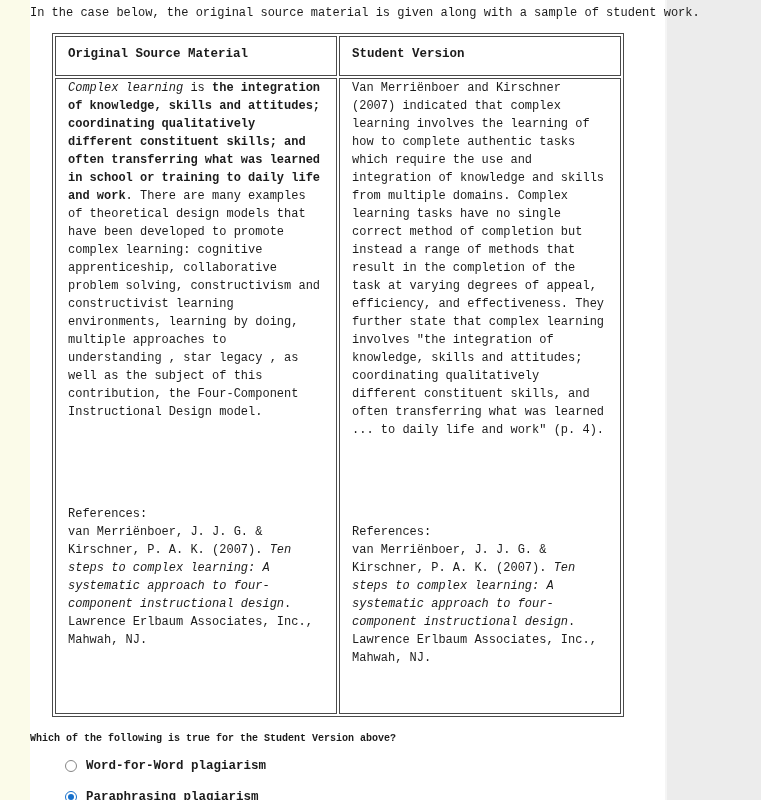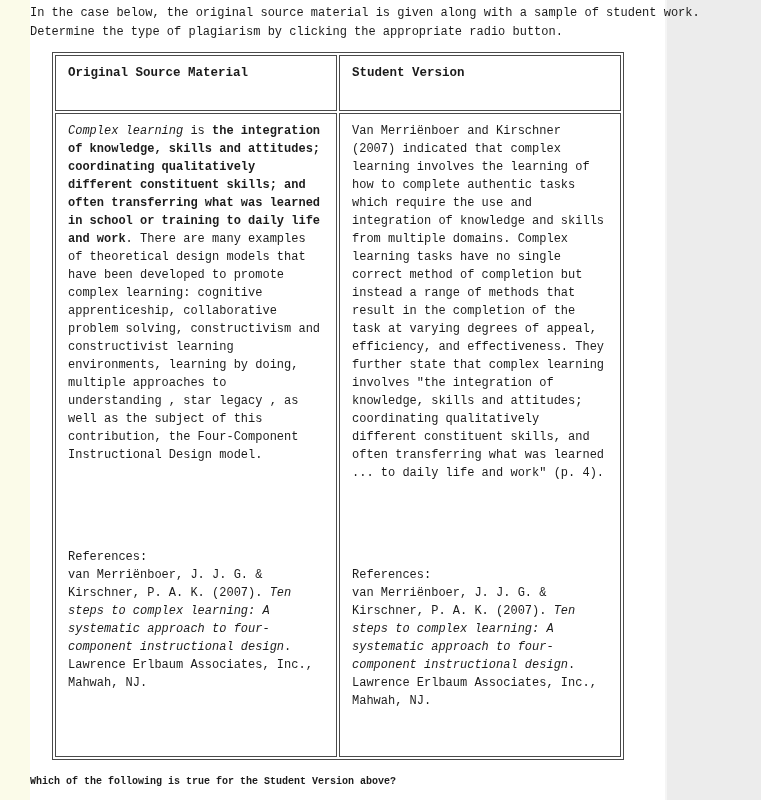--- a/index.html
+++ b/index.html
@@ -41,23 +41,23 @@
   th, td {
     border: 1px solid #4a4a4a;
     vertical-align: top;
     text-align: left;
     font-size: 12px;
     line-height: 18px;
   }
   th {
     font-size: 12.5px;
     font-weight: bold;
-    padding: 8px 12px 28px 12px;
+    padding: 8px 12px 12px 12px;
   }
-  td { padding: 8px 12px 46px 12px; }
+  td { padding: 0 12px 46px 12px; }
   td.col-left  { width: 272px; }
   td.col-right { width: 286px; }
 
   .refs { margin-top: 84px; }
   .it { font-style: italic; }
   .b  { font-weight: bold; }
 
   .question {
     margin: 16px 0 0 0;
     font-size: 10px;
@@ -96,21 +96,20 @@
 </head>
 <body>
 
 <div class="left-strip"></div>
 <div class="right-panel"></div>
 
 <div class="content">
 
   <div class="instructions">
     <div>In the case below, the original source material is given along with a sample of student work.</div>
-    <div>Determine the type of plagiarism by clicking the appropriate radio button.</div>
   </div>
 
   <table class="source-table">
     <tbody>
       <tr>
         <th>Original Source Material</th>
         <th>Student Version</th>
       </tr>
       <tr>
         <td class="col-left">
@@ -128,20 +127,24 @@
           </div>
         </td>
       </tr>
     </tbody>
   </table>
 
   <div class="question">Which of the following is true for the Student Version above?</div>
 
   <div class="options">
     <label class="option">
+      <span class="radio"></span>
+      <span class="option-label">Word-for-Word plagiarism</span>
+    </label>
+    <label class="option">
       <span class="radio selected"></span>
       <span class="option-label">Paraphrasing plagiarism</span>
     </label>
     <label class="option">
       <span class="radio"></span>
       <span class="option-label">This is not plagiarism</span>
     </label>
   </div>
 
 </div>

